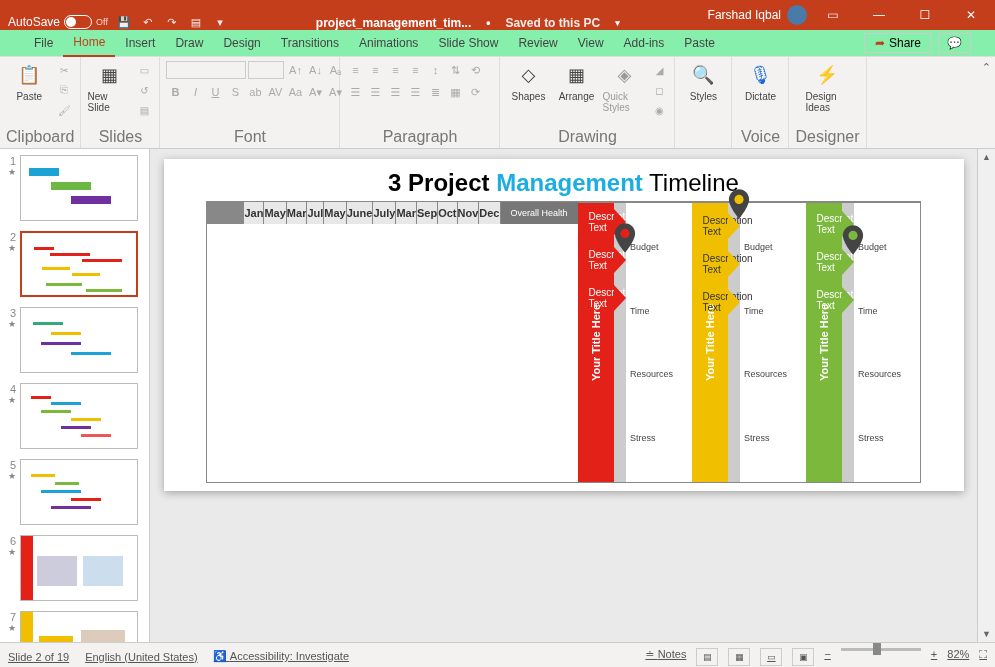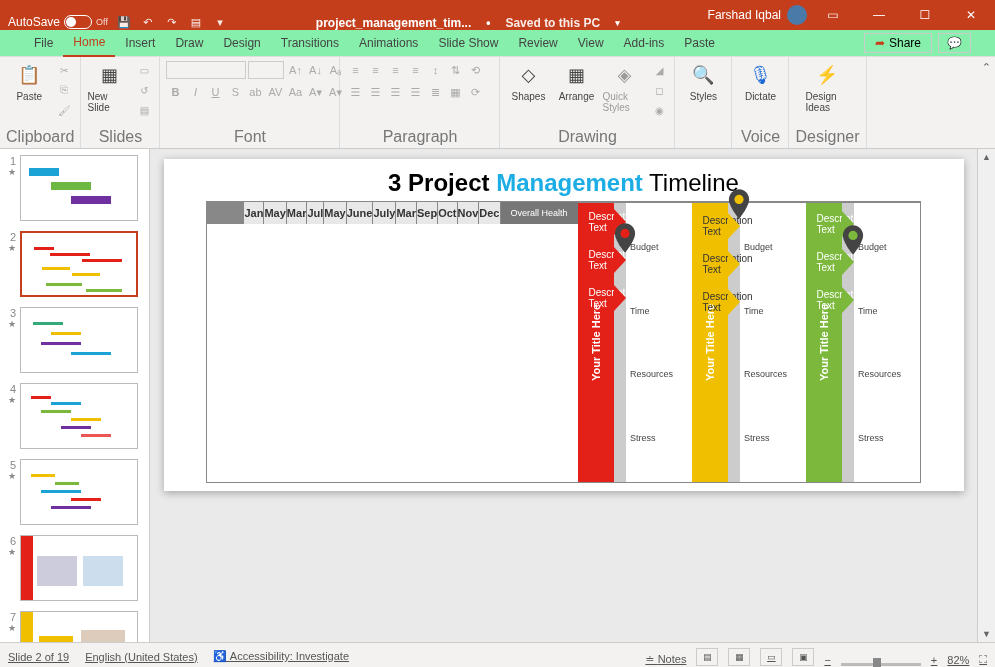--- a/index.html
+++ b/index.html
@@ -87,21 +87,21 @@
 
 .pin { position: absolute; width: 22px; height: 30px; z-index: 5; }
 .pin svg { width: 100%; height: 100%; }
 
 
 .vscroll { width: 18px; background: #f0f0f0; border-left: 1px solid #ccc; position: relative; }
 .vscroll .arrow { height: 16px; display: flex; align-items: center; justify-content: center; font-size: 9px; color: #666; }
 
 
 .statusbar { height: 28px; background: #f3f2f1; border-top: 1px solid #ccc; display: flex; align-items: center; font-size: 11px; color: #555; padding: 0 8px; gap: 16px; text-decoration: underline; }
-.statusbar .right { margin-left: auto; display: flex; align-items: flex-end; gap: 10px; }
+.statusbar .right { margin-left: auto; display: flex; align-items: flex-start; gap: 10px; }
 .viewbtn { width: 22px; height: 18px; border: 1px solid #ccc; display: flex; align-items: center; justify-content: center; font-size: 9px; }
 .zoomslider { width: 80px; height: 3px; background: #bbb; position: relative; }
 .zoomslider::after { content: ""; position: absolute; width: 8px; height: 12px; background: #888; left: 40%; top: -5px; }
 
 
 .mini-bar { position: absolute; height: 3px; }
 </style>
 </head>
 <body>
 

